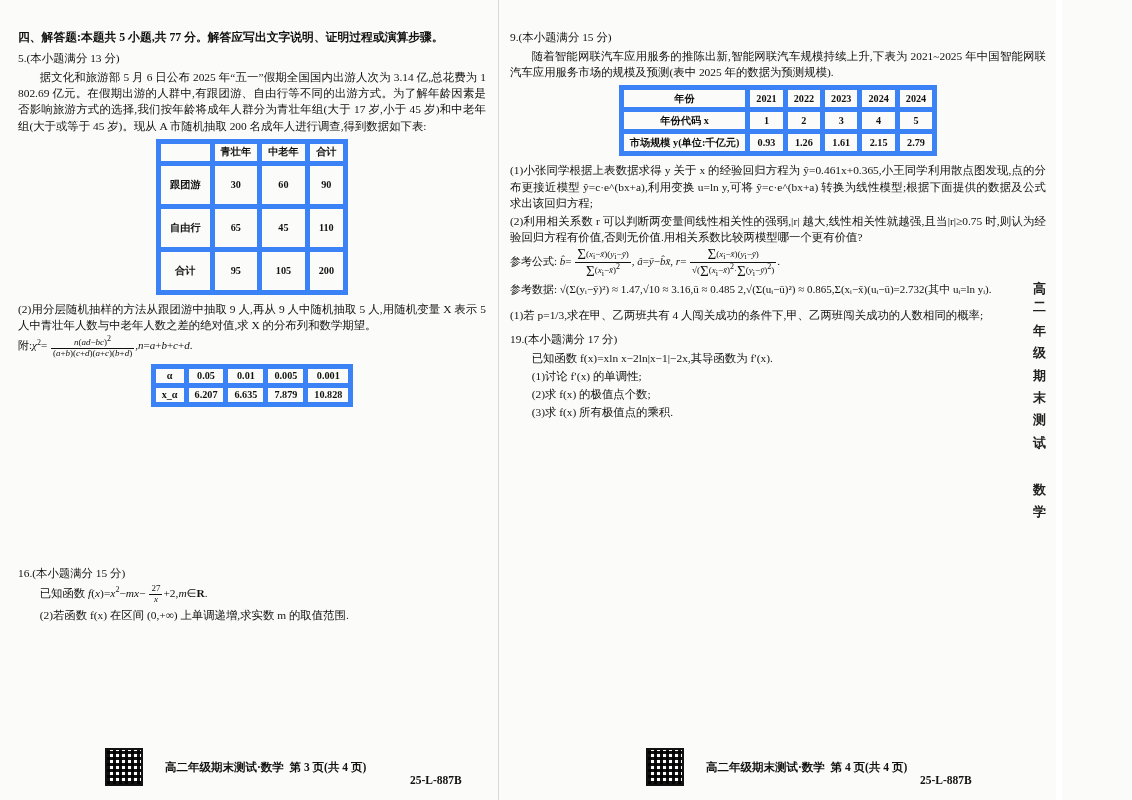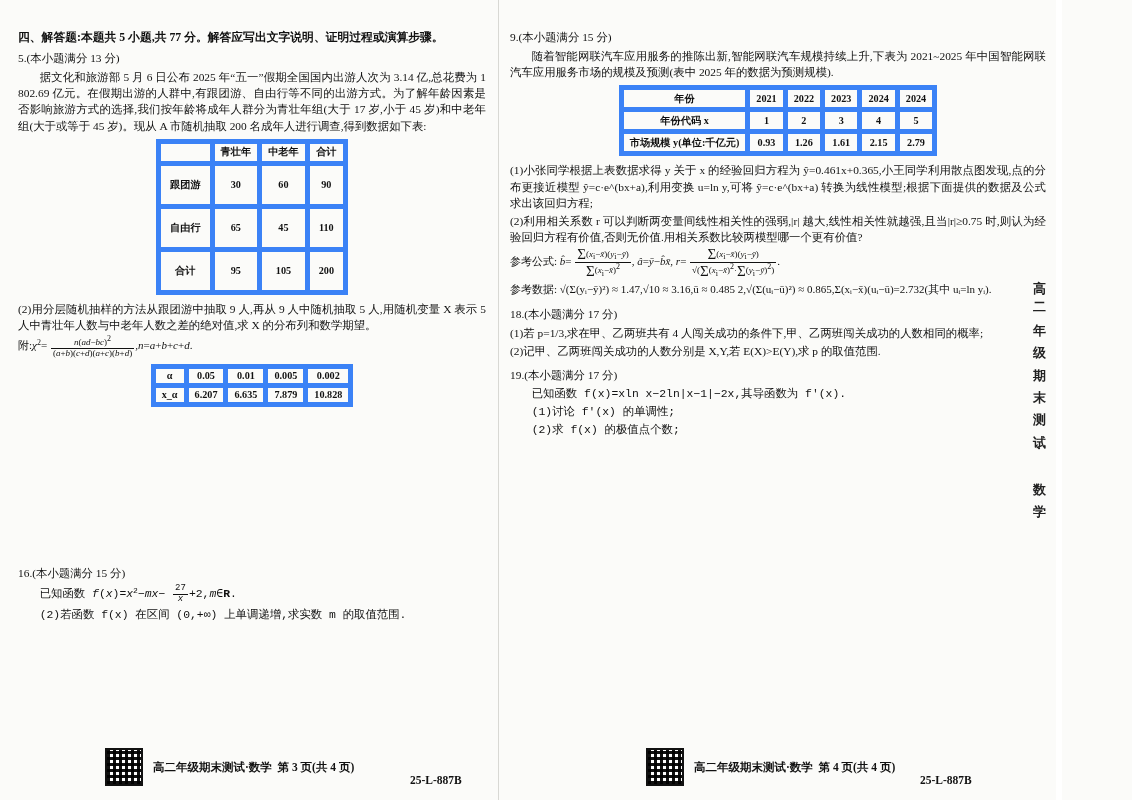--- a/index.html
+++ b/index.html
@@ -33,21 +33,21 @@
   .txt{
     font-size:11.4px;line-height:1.42;text-align:justify;
   }
   .sec-head{
     font-size:11.8px;font-weight:bold;margin:0 0 5px 0;
   }
   .qhead{
     font-size:11.4px;margin:0 0 3px 0;
   }
   .indent{text-indent:1.9em;}
-  .indent2{padding-left:1.9em;text-indent:0;font-family:Liberation Mono, monospace;}
+  .indent2{padding-left:1.9em;text-indent:0;}
   .blk{margin-bottom:9px;}
   .tbl{
     border-collapse:collapse;
     font-size:10.2px;
     margin:5px auto 6px auto;
     text-align:center;
   }
   .tbl td,.tbl th{
     border:5px solid #3b82f6;
     padding:1.5px 6px;
@@ -65,21 +65,21 @@
   .frac .num{display:block;border-bottom:1px solid #111;padding:0 2px;}
   .frac .den{display:block;padding:0 2px;}
   .it{font-style:italic;}
   .sumsym{
     display:inline-block;vertical-align:middle;text-align:center;
     font-size:8.5px;line-height:1;
   }
   .sumsym .big{display:block;font-size:15px;line-height:1;}
   .footer{
     position:absolute;bottom:14px;font-size:11px;
-    display:flex;align-items:center;gap:10px;
+    display:flex;align-items:center;gap:22px;
   }
   .footer-left{left:105px;}
   .footer-right{left:646px;}
   .qrbox{
     width:34px;height:34px;background:
       repeating-linear-gradient(0deg,#111 0 3px,#fff 3px 6px),
       repeating-linear-gradient(90deg,#111 0 3px,rgba(255,255,255,0) 3px 6px);
     background-blend-mode:multiply;
     border:2px solid #111;
     display:inline-block;
@@ -152,21 +152,21 @@
         </span>,<span class="it">n</span>=<span class="it">a</span>+<span class="it">b</span>+<span class="it">c</span>+<span class="it">d</span>.
       </p>
 
       <table class="tbl">
         <tbody>
             <tr>
           <td>α</td>
           <td>0.05</td>
           <td>0.01</td>
           <td>0.005</td>
-          <td>0.002</td>
+          <td>0.001</td>
         </tr>
         <tr>
           <td>x_α</td>
           <td>6.207</td>
           <td>6.635</td>
           <td>7.879</td>
           <td>10.828</td>
         </tr>
       </tbody>
         </table>
@@ -238,30 +238,29 @@
         </span>.
       </p>
 
       <p class="formula">
         <span class="ref-label">参考数据:</span>
         <span>√(Σ(yᵢ−ȳ)²) ≈ 1.47,√10 ≈ 3.16,ū ≈ 0.485 2,√(Σ(uᵢ−ū)²) ≈ 0.865,Σ(xᵢ−x̄)(uᵢ−ū)=2.732(其中 uᵢ=ln yᵢ).</span>
       </p>
     </div>
 
     <div class="blk">
-      <p class="qhead">18.(本小题满分 17 分)</p>
       <p class="txt">(1)若 p=1/3,求在甲、乙两班共有 4 人闯关成功的条件下,甲、乙两班闯关成功的人数相同的概率;</p>
-      <p class="txt">(2)记甲、乙两班闯关成功的人数分别是 X,Y,若 E(X)&gt;E(Y),求 p 的取值范围.</p>
     </div>
 
     <div class="blk">
       <p class="qhead">19.(本小题满分 17 分)</p>
       <p class="txt indent2">已知函数 f(x)=xln x−2ln|x−1|−2x,其导函数为 f′(x).</p>
       <p class="txt indent2">(1)讨论 f′(x) 的单调性;</p>
       <p class="txt indent2">(2)求 f(x) 的极值点个数;</p>
+      <p class="txt indent2">(3)求 f(x) 所有极值点的乘积.</p>
     </div>
 
   </div>
 
   <div class="spine">
     
   </div>
   <div class="spine-text">高二年级期末测试·数学</div>
 
   <div class="footer footer-left">

